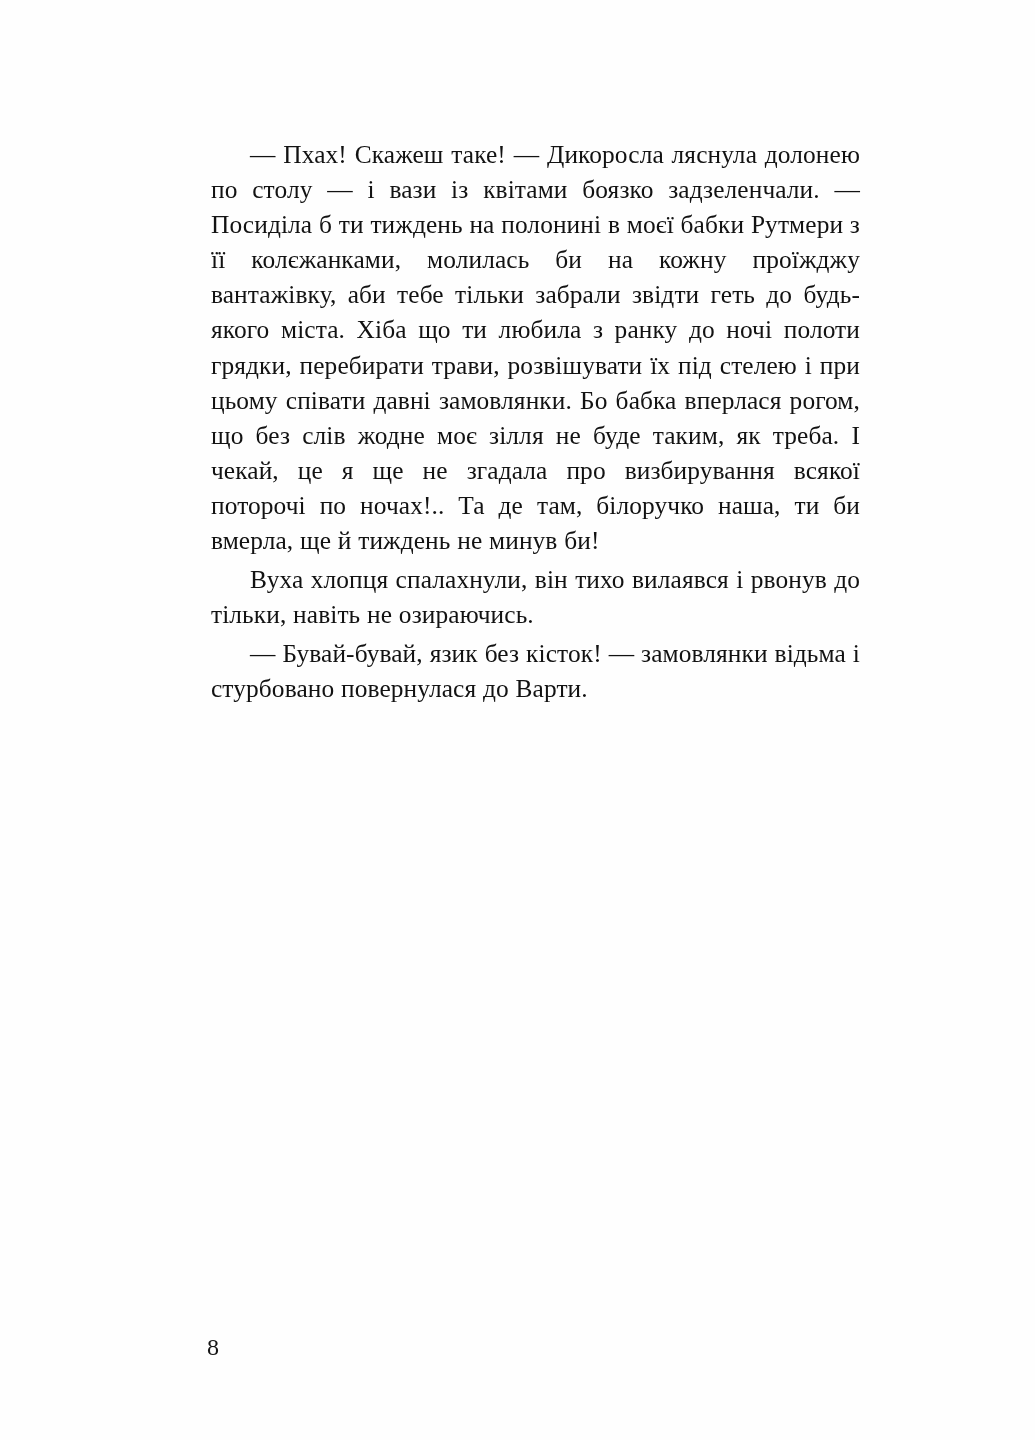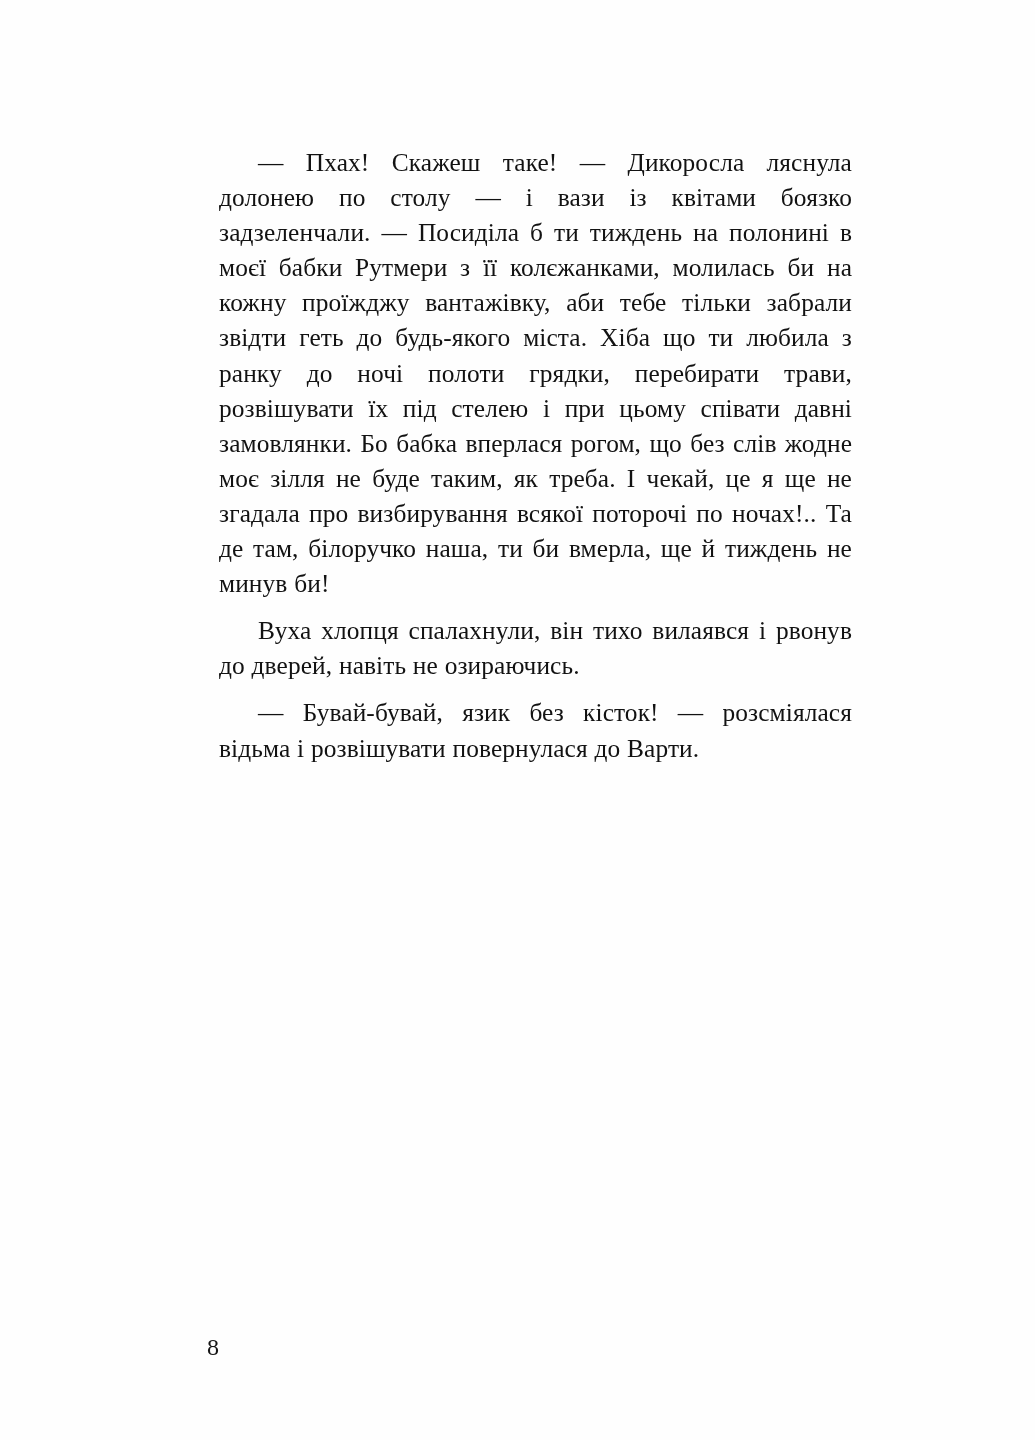--- a/index.html
+++ b/index.html
@@ -44,21 +44,21 @@
     color: #121212;
     font-size: 25.4px;
     line-height: 35.1px;
     letter-spacing: 0.1px;
     word-spacing: 0.3px;
     font-weight: 400;
     z-index: 2;
   }
 
   .para {
-    margin: 12px;
+    margin: 4px;
     text-indent: 39px;
     text-align: justify;
   }
 
   
   .para:last-child {
     margin-bottom: 0;
   }
 
   .page-number {
@@ -72,19 +72,19 @@
     z-index: 2;
   }
 </style>
 </head>
 <body>
 
 <div class="page">
 
   <div class="text-block">
     <p class="para">— Пхах! Скажеш таке! — Дикоросла ляснула долонею по столу — і вази із квітами боязко задзеленчали. — Посиділа б ти тиждень на полонині в моєї бабки Рутмери з її колєжанками, молилась би на кожну проїжджу вантажівку, аби тебе тільки забрали звідти геть до будь-якого міста. Хіба що ти любила з ранку до ночі полоти грядки, перебирати трави, розвішувати їх під стелею і при цьому співати давні замовлянки. Бо бабка вперлася рогом, що без слів жодне моє зілля не буде таким, як треба. І чекай, це я ще не згадала про визбирування всякої поторочі по ночах!.. Та де там, білоручко наша, ти би вмерла, ще й тиждень не минув би!</p>
-    <p class="para">Вуха хлопця спалахнули, він тихо вилаявся і рвонув до дверей, навіть не озираючись.</p>
-    <p class="para">— Бувай-бувай, язик без кісток! — розсміялася відьма і розвішувати повернулася до Варти.</p>
+    <p class="para">Вуха хлопця спалахнули, він тихо вилаявся і рвонув до тільки, навіть не озираючись.</p>
+    <p class="para">— Бувай-бувай, язик без кісток! — замовлянки відьма і стурбовано повернулася до Варти.</p>
   </div>
 
   <div class="page-number">8</div>
 
 </div>
 
 </body></html>

